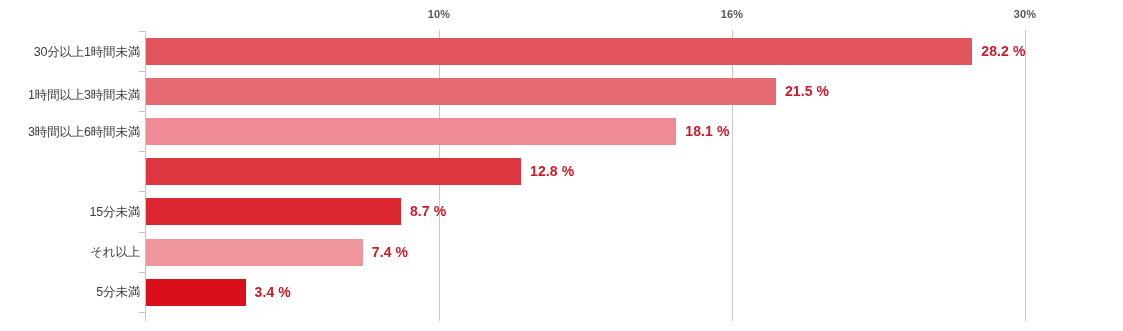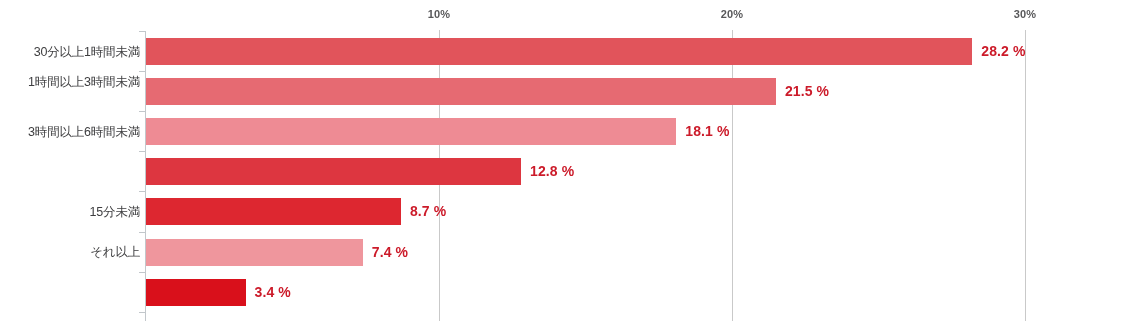--- a/index.html
+++ b/index.html
@@ -104,42 +104,43 @@
 </style>
 </head>
 <body>
 
 <div id="chart-root">
 
   <div class="y-axis-line"></div>
 
   <div class="cat-label-col" id="cat-col">
       <div class="cat-label" style="top: 51.5px;">30分以上1時間未満</div>
-      <div class="cat-label" style="top: 82px;">1時間以上3時間未満</div>
+      <div class="cat-label" style="top: 95px;">1時間以上3時間未満</div>
       <div class="cat-label" style="top: 131.7px;">3時間以上6時間未満</div>
       <div class="cat-label" style="top: 211.9px;">15分未満</div>
       <div class="cat-label" style="top: 252px;">それ以上</div>
+      <div class="cat-label" style="top: 292.1px;">5分未満</div>
     </div>
 
   <div id="ytick-col">
       <div class="y-tick" style="top: 31px; background: rgb(194, 199, 203);"></div>
       <div class="y-tick" style="top: 71.1px; background: rgb(194, 199, 203);"></div>
       <div class="y-tick" style="top: 111.2px; background: rgb(194, 199, 203);"></div>
       <div class="y-tick" style="top: 151.3px; background: rgb(194, 199, 203);"></div>
       <div class="y-tick" style="top: 191.4px; background: rgb(194, 199, 203);"></div>
       <div class="y-tick" style="top: 231.5px; background: rgb(194, 199, 203);"></div>
       <div class="y-tick" style="top: 271.6px; background: rgb(194, 199, 203);"></div>
       <div class="y-tick" style="top: 311.7px; background: rgb(194, 199, 203);"></div>
     </div>
 
   <div class="plot-area" id="plot-area">
       <div class="gridline" style="left: 293px; background: rgb(201, 201, 201);"></div>
       <div class="tick-label" style="left: 293px; color: rgb(88, 88, 90);">10%</div>
       <div class="gridline" style="left: 586px; background: rgb(201, 201, 201);"></div>
-      <div class="tick-label" style="left: 586px; color: rgb(88, 88, 90);">20%</div>
+      <div class="tick-label" style="left: 586px; color: rgb(88, 88, 90);">16%</div>
       <div class="gridline" style="left: 879px; background: rgb(201, 201, 201);"></div>
       <div class="tick-label" style="left: 879px; color: rgb(88, 88, 90);">30%</div>
       <div class="bar" style="top: 38px; width: 826.26px; background: rgb(225, 84, 91);"></div>
       <div class="bar-value" style="top: 38px; left: 835.26px; color: rgb(204, 27, 42);">28.2 %</div>
       <div class="bar" style="top: 78.1px; width: 629.95px; background: rgb(230, 106, 114);"></div>
       <div class="bar-value" style="top: 78.1px; left: 638.95px; color: rgb(204, 27, 42);">21.5 %</div>
       <div class="bar" style="top: 118.2px; width: 530.33px; background: rgb(238, 139, 148);"></div>
       <div class="bar-value" style="top: 118.2px; left: 539.33px; color: rgb(204, 27, 42);">18.1 %</div>
       <div class="bar" style="top: 158.3px; width: 375.04px; background: rgb(221, 54, 64);"></div>
       <div class="bar-value" style="top: 158.3px; left: 384.04px; color: rgb(204, 27, 42);">12.8 %</div>

